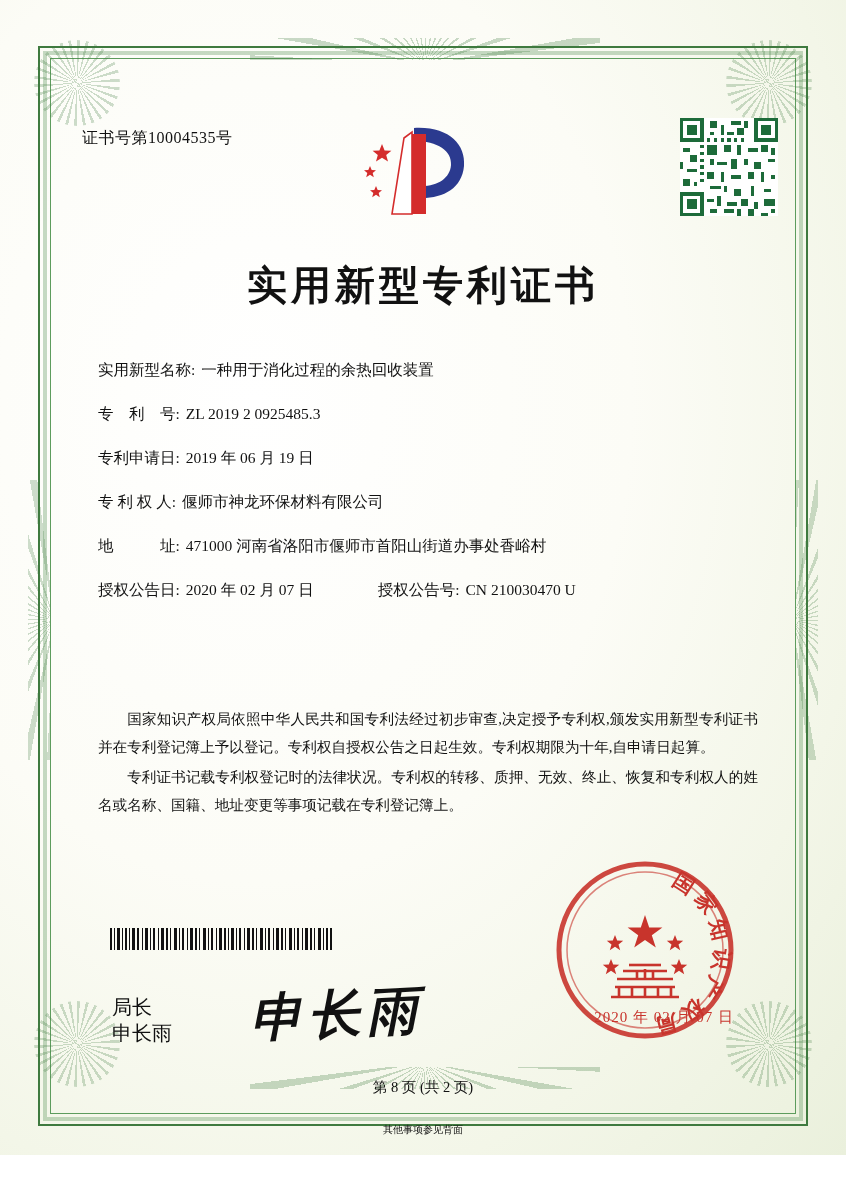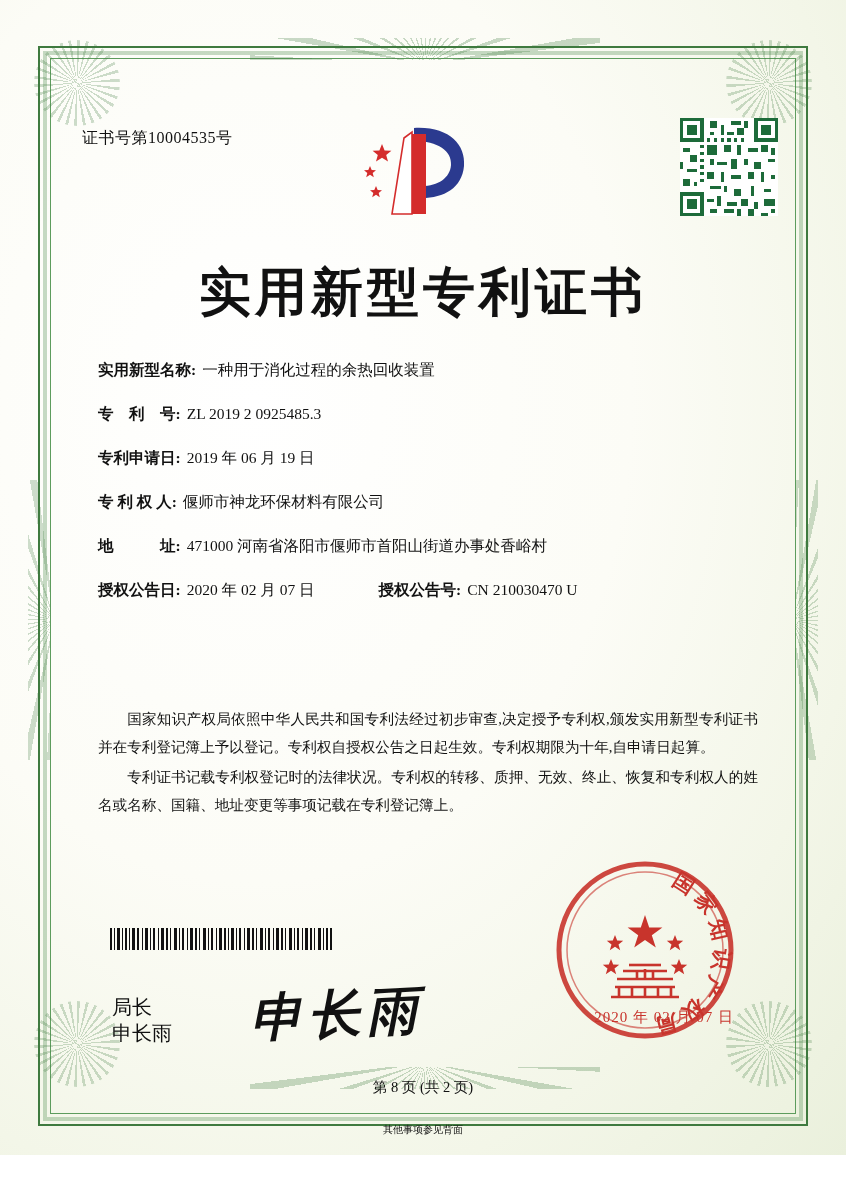--- a/index.html
+++ b/index.html
@@ -96,21 +96,21 @@
     position: absolute;
     right: 68px; top: 118px;
     width: 98px; height: 98px;
   }
 
   
   .title {
     position: absolute;
     left: 0; right: 0; top: 258px;
     text-align: center;
-    font-size: 52px;
+    font-size: 40px;
     font-weight: bold;
     letter-spacing: 4px;
     color: #111;
     font-family: "DejaVu Serif", "Liberation Serif", serif;
   }
 
   
   .fields {
     position: absolute;
     left: 98px; top: 360px;
@@ -119,21 +119,20 @@
   .field-row {
     display: flex;
     align-items: baseline;
     margin-bottom: 23px;
     font-size: 15.5px;
     color: #111;
   }
   .field-label {
     white-space: pre;
     flex: 0 0 auto;
-    font-weight: bold;
   }
   .field-value {
     margin-left: 6px;
     flex: 1 1 auto;
   }
   .field-row.split .field-value { flex: 0 0 auto; }
   .field-gap { width: 64px; flex: 0 0 auto; }
 
   
   .body-text {

